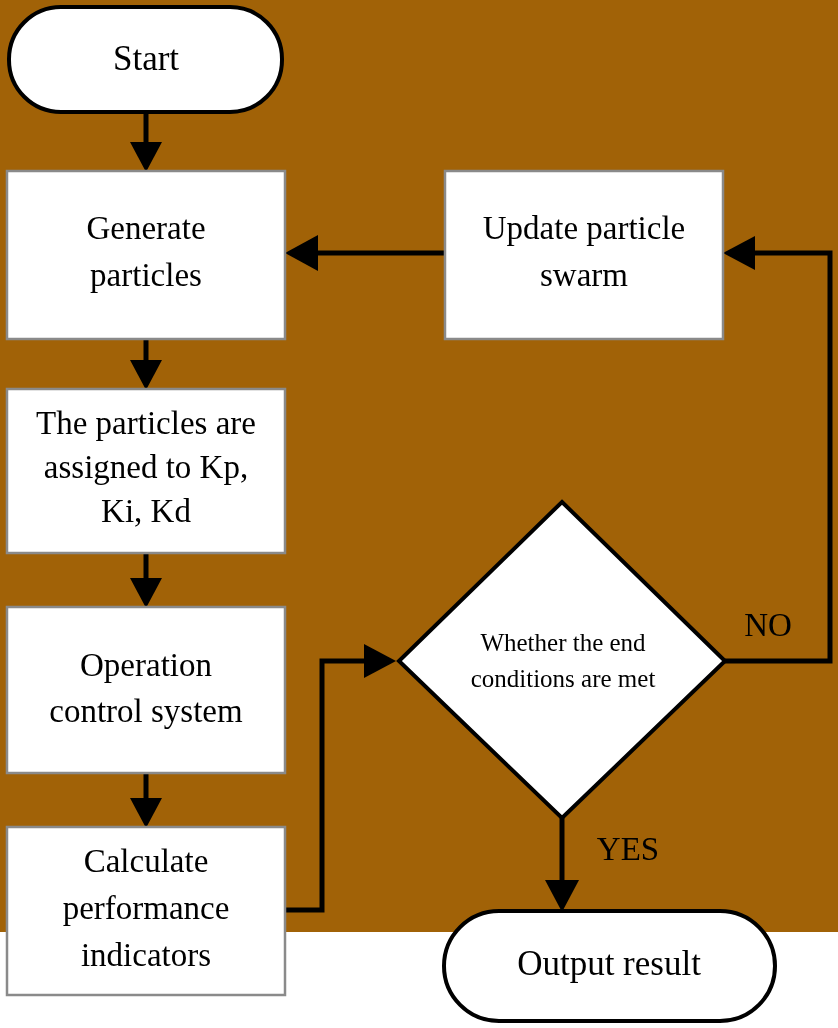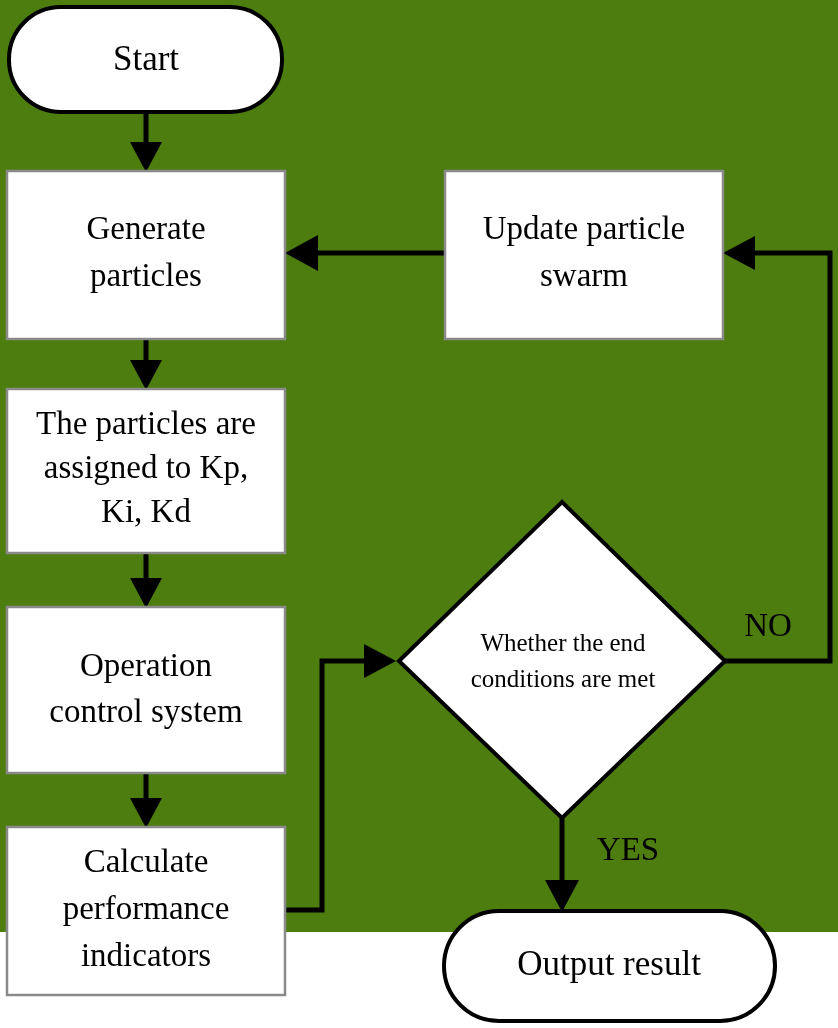--- a/index.html
+++ b/index.html
@@ -10,21 +10,21 @@
   body {
     width: 838px;
     height: 1028px;
     overflow: hidden;
     font-family: "Liberation Serif", "DejaVu Serif", serif;
   }
   #flowchart-root {
     position: relative;
     width: 838px;
     height: 932px;
-    background: #4d7c0f;
+    background: #a16207;
   }
   svg#flow-svg {
     display: block;
     width: 838px;
     height: 1028px;
   }
   .node-shape-thick {
     fill: #ffffff;
     stroke: #000000;
     stroke-width: 4;

